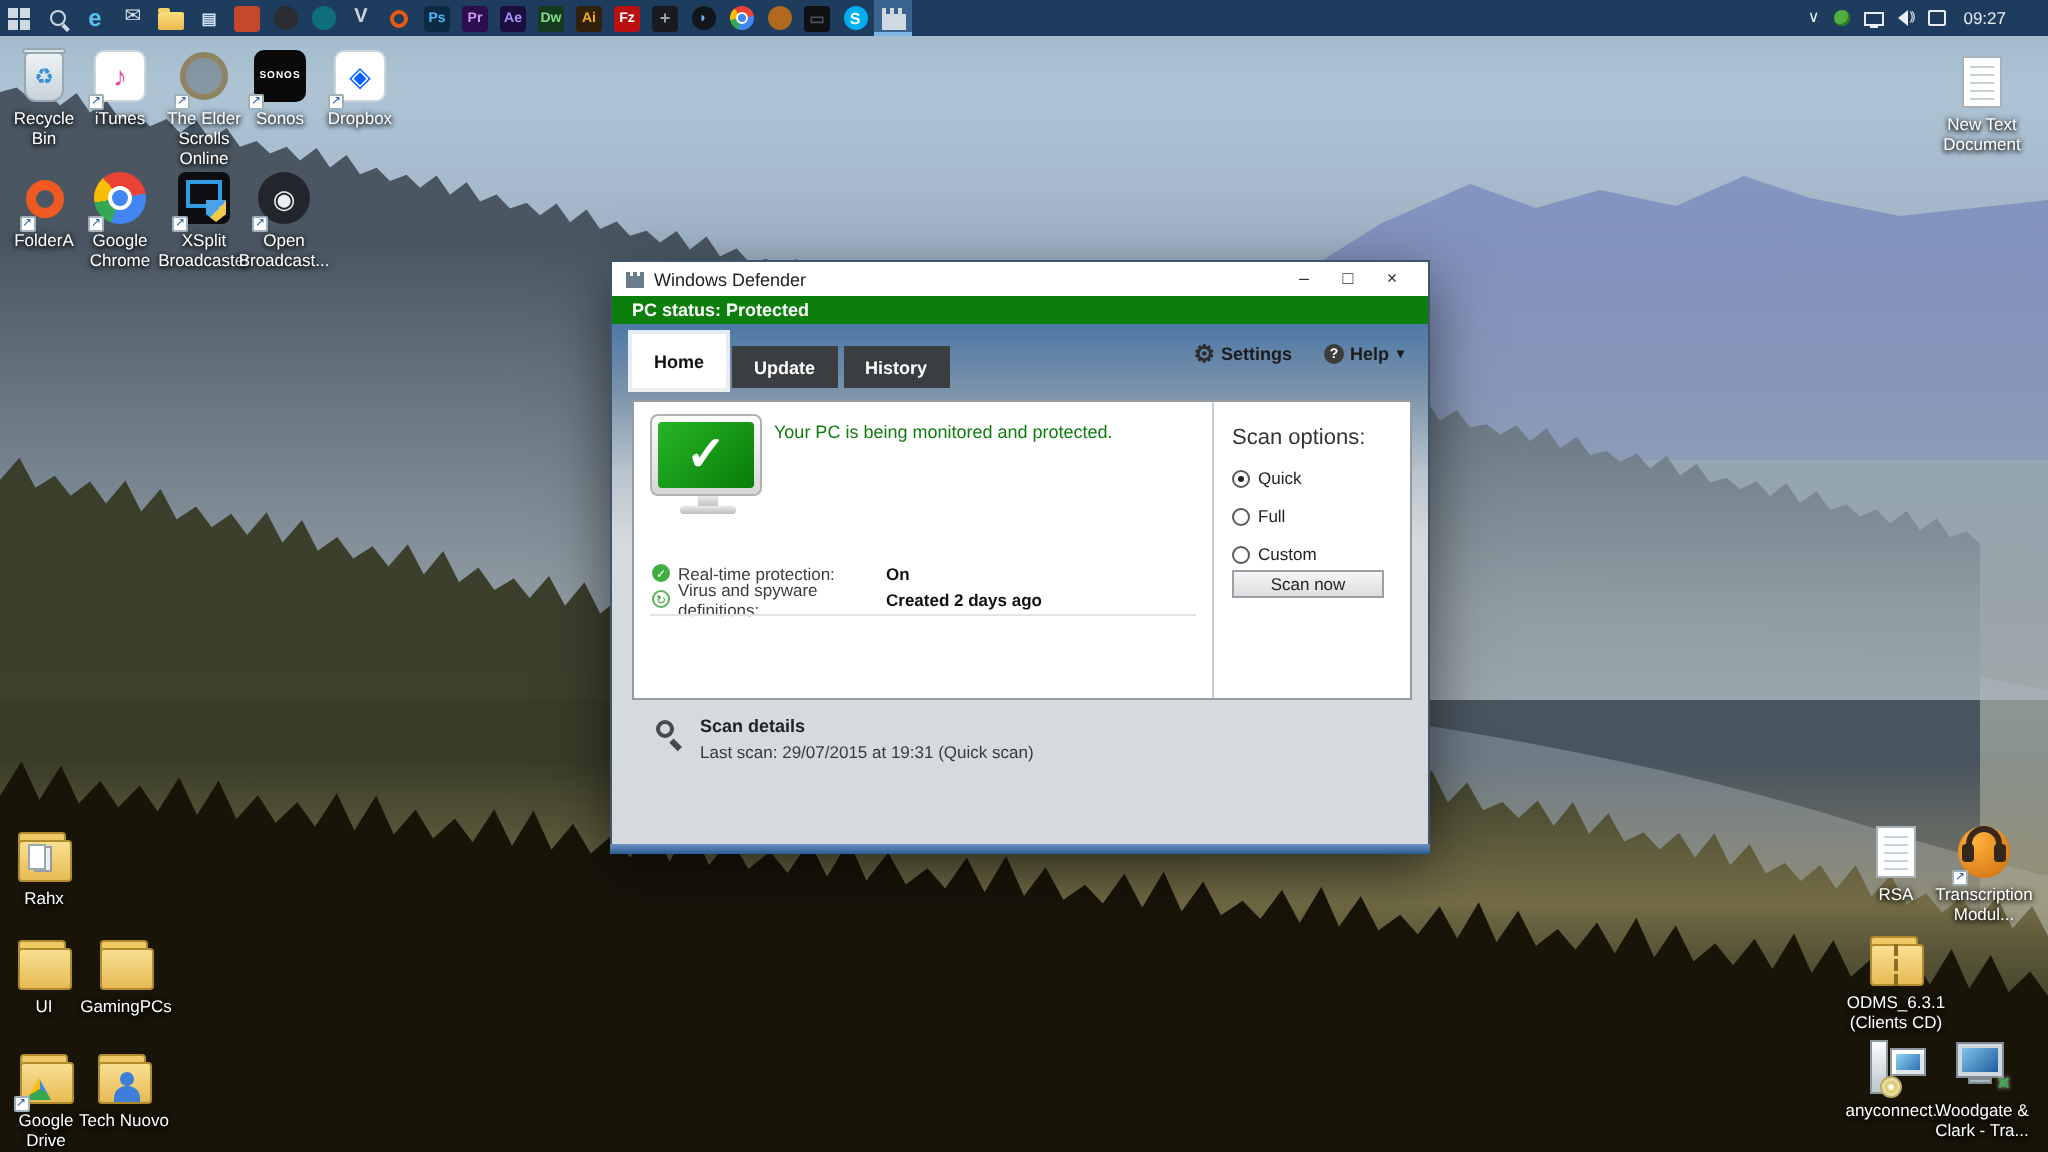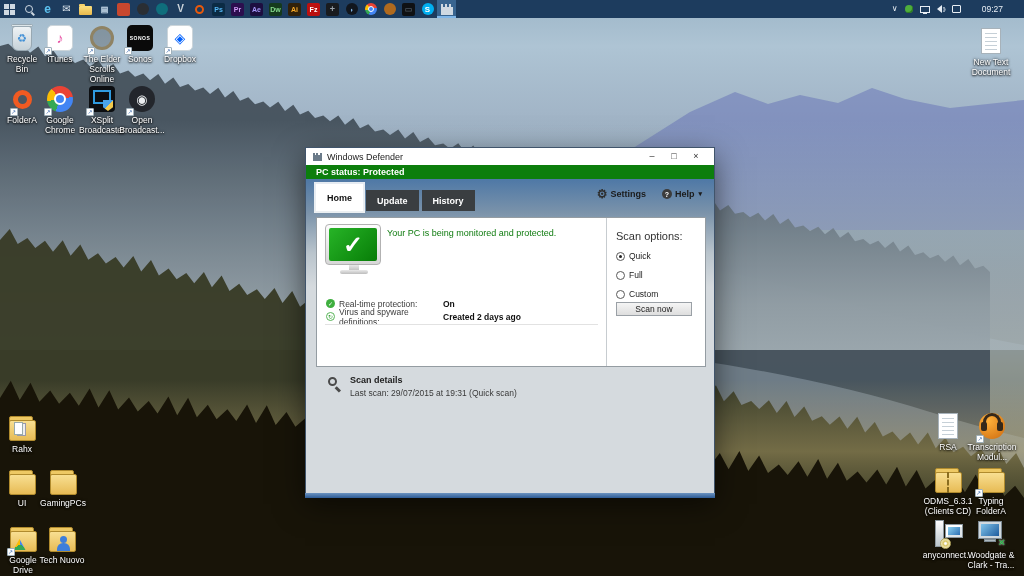--- a/index.html
+++ b/index.html
@@ -37,21 +37,21 @@
 
   .tb-tray{margin-left:auto;display:flex;align-items:center;gap:7px;padding-right:4px;color:#e8eef4;}
   .tray-chevron{font-size:8px;line-height:1;cursor:pointer;}
   .tray-green{width:8px;height:8px;border-radius:50%;background:#4fae3c;box-shadow:inset -1px -1px 0 #2d7a22;cursor:pointer;}
   .tray-net{position:relative;width:10px;height:7px;border:1px solid #e8eef4;cursor:pointer;}
   .tray-net::after{content:"";position:absolute;left:2px;right:2px;bottom:-2px;height:1px;background:#e8eef4;}
   .tray-vol{display:flex;align-items:center;cursor:pointer;}
   .tray-vol .tri{width:0;height:0;border:4px solid transparent;border-right:5px solid #e8eef4;border-left:none;}
   .tray-vol .wav{font-size:6px;letter-spacing:-1px;margin-left:1px;}
   .tray-ac{width:9px;height:8px;border:1px solid #e8eef4;border-radius:1px;cursor:pointer;}
-  .tb-clock{font-size:8.5px;margin:0 6px 0 14px;cursor:pointer;}
+  .tb-clock{font-size:8.5px;margin:0 6px 0 2px;cursor:pointer;}
   .show-desktop{width:4px;border-left:1px solid rgba(255,255,255,.4);cursor:pointer;}
 
   
   .dicons{position:absolute;inset:0;z-index:5;}
   .dicon{position:absolute;display:flex;flex-direction:column;align-items:center;cursor:pointer;}
   .dicon .art{position:relative;height:30px;display:flex;align-items:center;justify-content:center;}
   .dlabel{margin-top:2px;font-size:8.5px;line-height:1.15;color:#fff;text-align:center;
     text-shadow:0 1px 2px rgba(0,0,0,.95),0 0 3px rgba(0,0,0,.8);}
   .sc-badge{position:absolute;left:-3px;bottom:-2px;width:8px;height:8px;background:#fff;border:1px solid #9fb0ba;
     border-radius:1px;color:#2b5ea7;font-size:6px;line-height:6px;display:flex;align-items:center;justify-content:center;z-index:3;}
@@ -103,21 +103,21 @@
   .pc i.mon::after{content:"";position:absolute;inset:2px;background:linear-gradient(135deg,#8fd4f2,#2c6fb3);}
   .pc i.cd{position:absolute;left:7px;bottom:0;width:11px;height:11px;border-radius:50%;
     background:radial-gradient(circle,#fff 12%,#d9c76a 35%,#efe7b8 70%);border:1px solid #b9ab62;}
   .pcr{position:relative;width:28px;height:28px;}
   .pcr i.mon2{position:absolute;left:1px;top:1px;width:24px;height:18px;background:#cfd8de;border:1px solid #7d8a93;padding:2px;}
   .pcr i.mon2::after{content:"";position:absolute;inset:2px;background:linear-gradient(135deg,#7fc3ea,#1f5d9e);}
   .pcr i.base{position:absolute;left:7px;top:19px;width:12px;height:3px;background:#aeb9c0;border:1px solid #7d8a93;}
   .pcr .gx{position:absolute;right:0;bottom:0;color:#2fae4a;font-weight:bold;font-size:11px;text-shadow:0 0 2px #fff;z-index:2;}
 
   
-  .window{position:absolute;left:305px;top:147px;width:410px;height:347px;z-index:20;
+  .window{position:absolute;left:305px;top:130px;width:410px;height:293px;z-index:20;
     border:1px solid #40546b;box-shadow:0 10px 28px rgba(0,0,0,.55);background:#d5dade;}
   .window::after{content:"";position:absolute;left:-1px;right:-1px;bottom:-5px;height:5px;
     background:linear-gradient(#6b93c0,#2d5a94);}
   .titlebar{position:absolute;top:0;left:0;right:0;height:17px;background:#fff;display:flex;align-items:center;padding:0 7px;}
   .castle-sm{position:relative;width:9px;height:6px;background:#6b7b8a;margin:2px 5px 0 0;}
   .castle-sm::before{content:"";position:absolute;top:-2px;left:0;right:0;height:2px;
     background:repeating-linear-gradient(90deg,#6b7b8a 0 2px,transparent 2px 3.5px);}
   .title-text{font-size:9px;color:#222;}
   .win-controls{margin-left:auto;display:flex;}
   .win-ctl{width:22px;text-align:center;font-size:9px;color:#333;cursor:pointer;line-height:17px;}
@@ -360,30 +360,20 @@
         <div class="dicon" style="left: 920px; top: 465px; width: 56px;">
           <div class="art">
             <div class="fold">
               <i class="tab"></i>
               <i class="body"></i>
               <i class="zip"></i>
             </div>
           </div>
           <div class="dlabel">ODMS_6.3.1 (Clients CD)</div>
         </div>
-        <div class="dicon" style="left: 968px; top: 465px; width: 46px;">
-          <div class="art">
-            <div class="fold">
-              <i class="tab"></i>
-              <i class="body"></i>
-            </div>
-            <span class="sc-badge">↗</span>
-          </div>
-          <div class="dlabel">Typing FolderA</div>
-        </div>
         <div class="dicon" style="left: 920px; top: 519px; width: 56px;">
           <div class="art">
             <div class="pc">
               <i class="tower"></i>
               <i class="mon"></i>
               <i class="cd"></i>
             </div>
           </div>
           <div class="dlabel">anyconnect...</div>
         </div>

